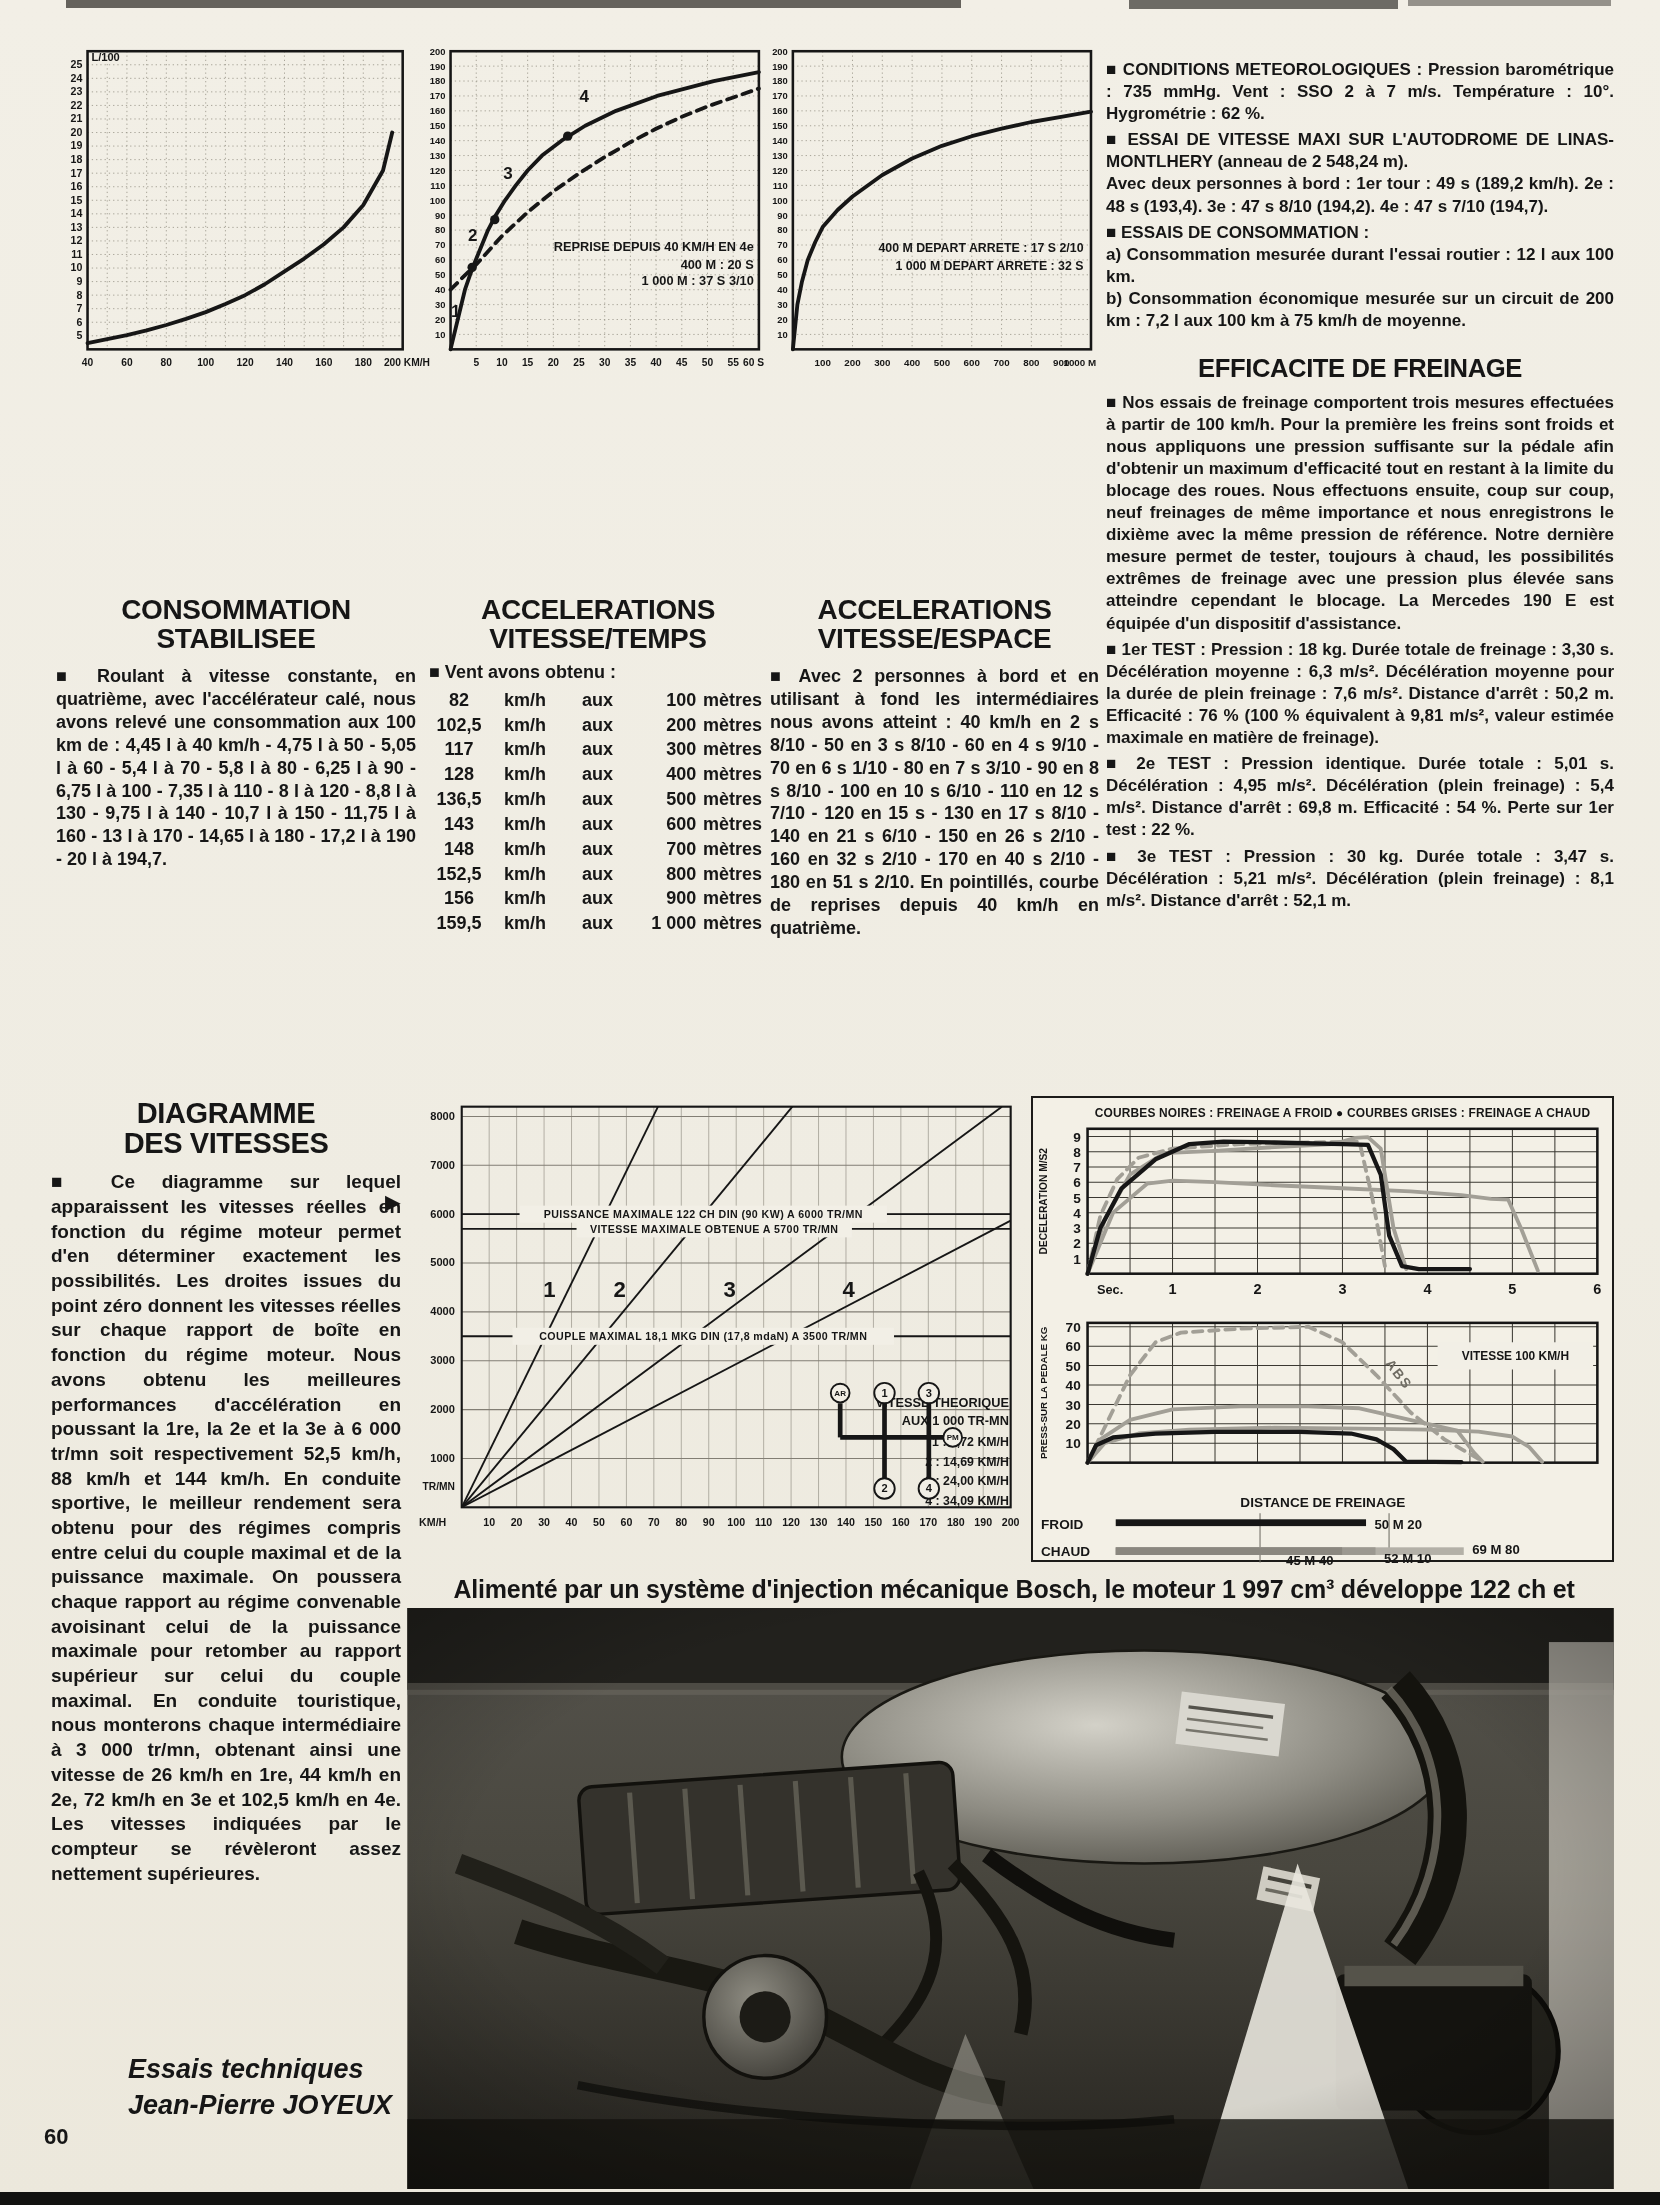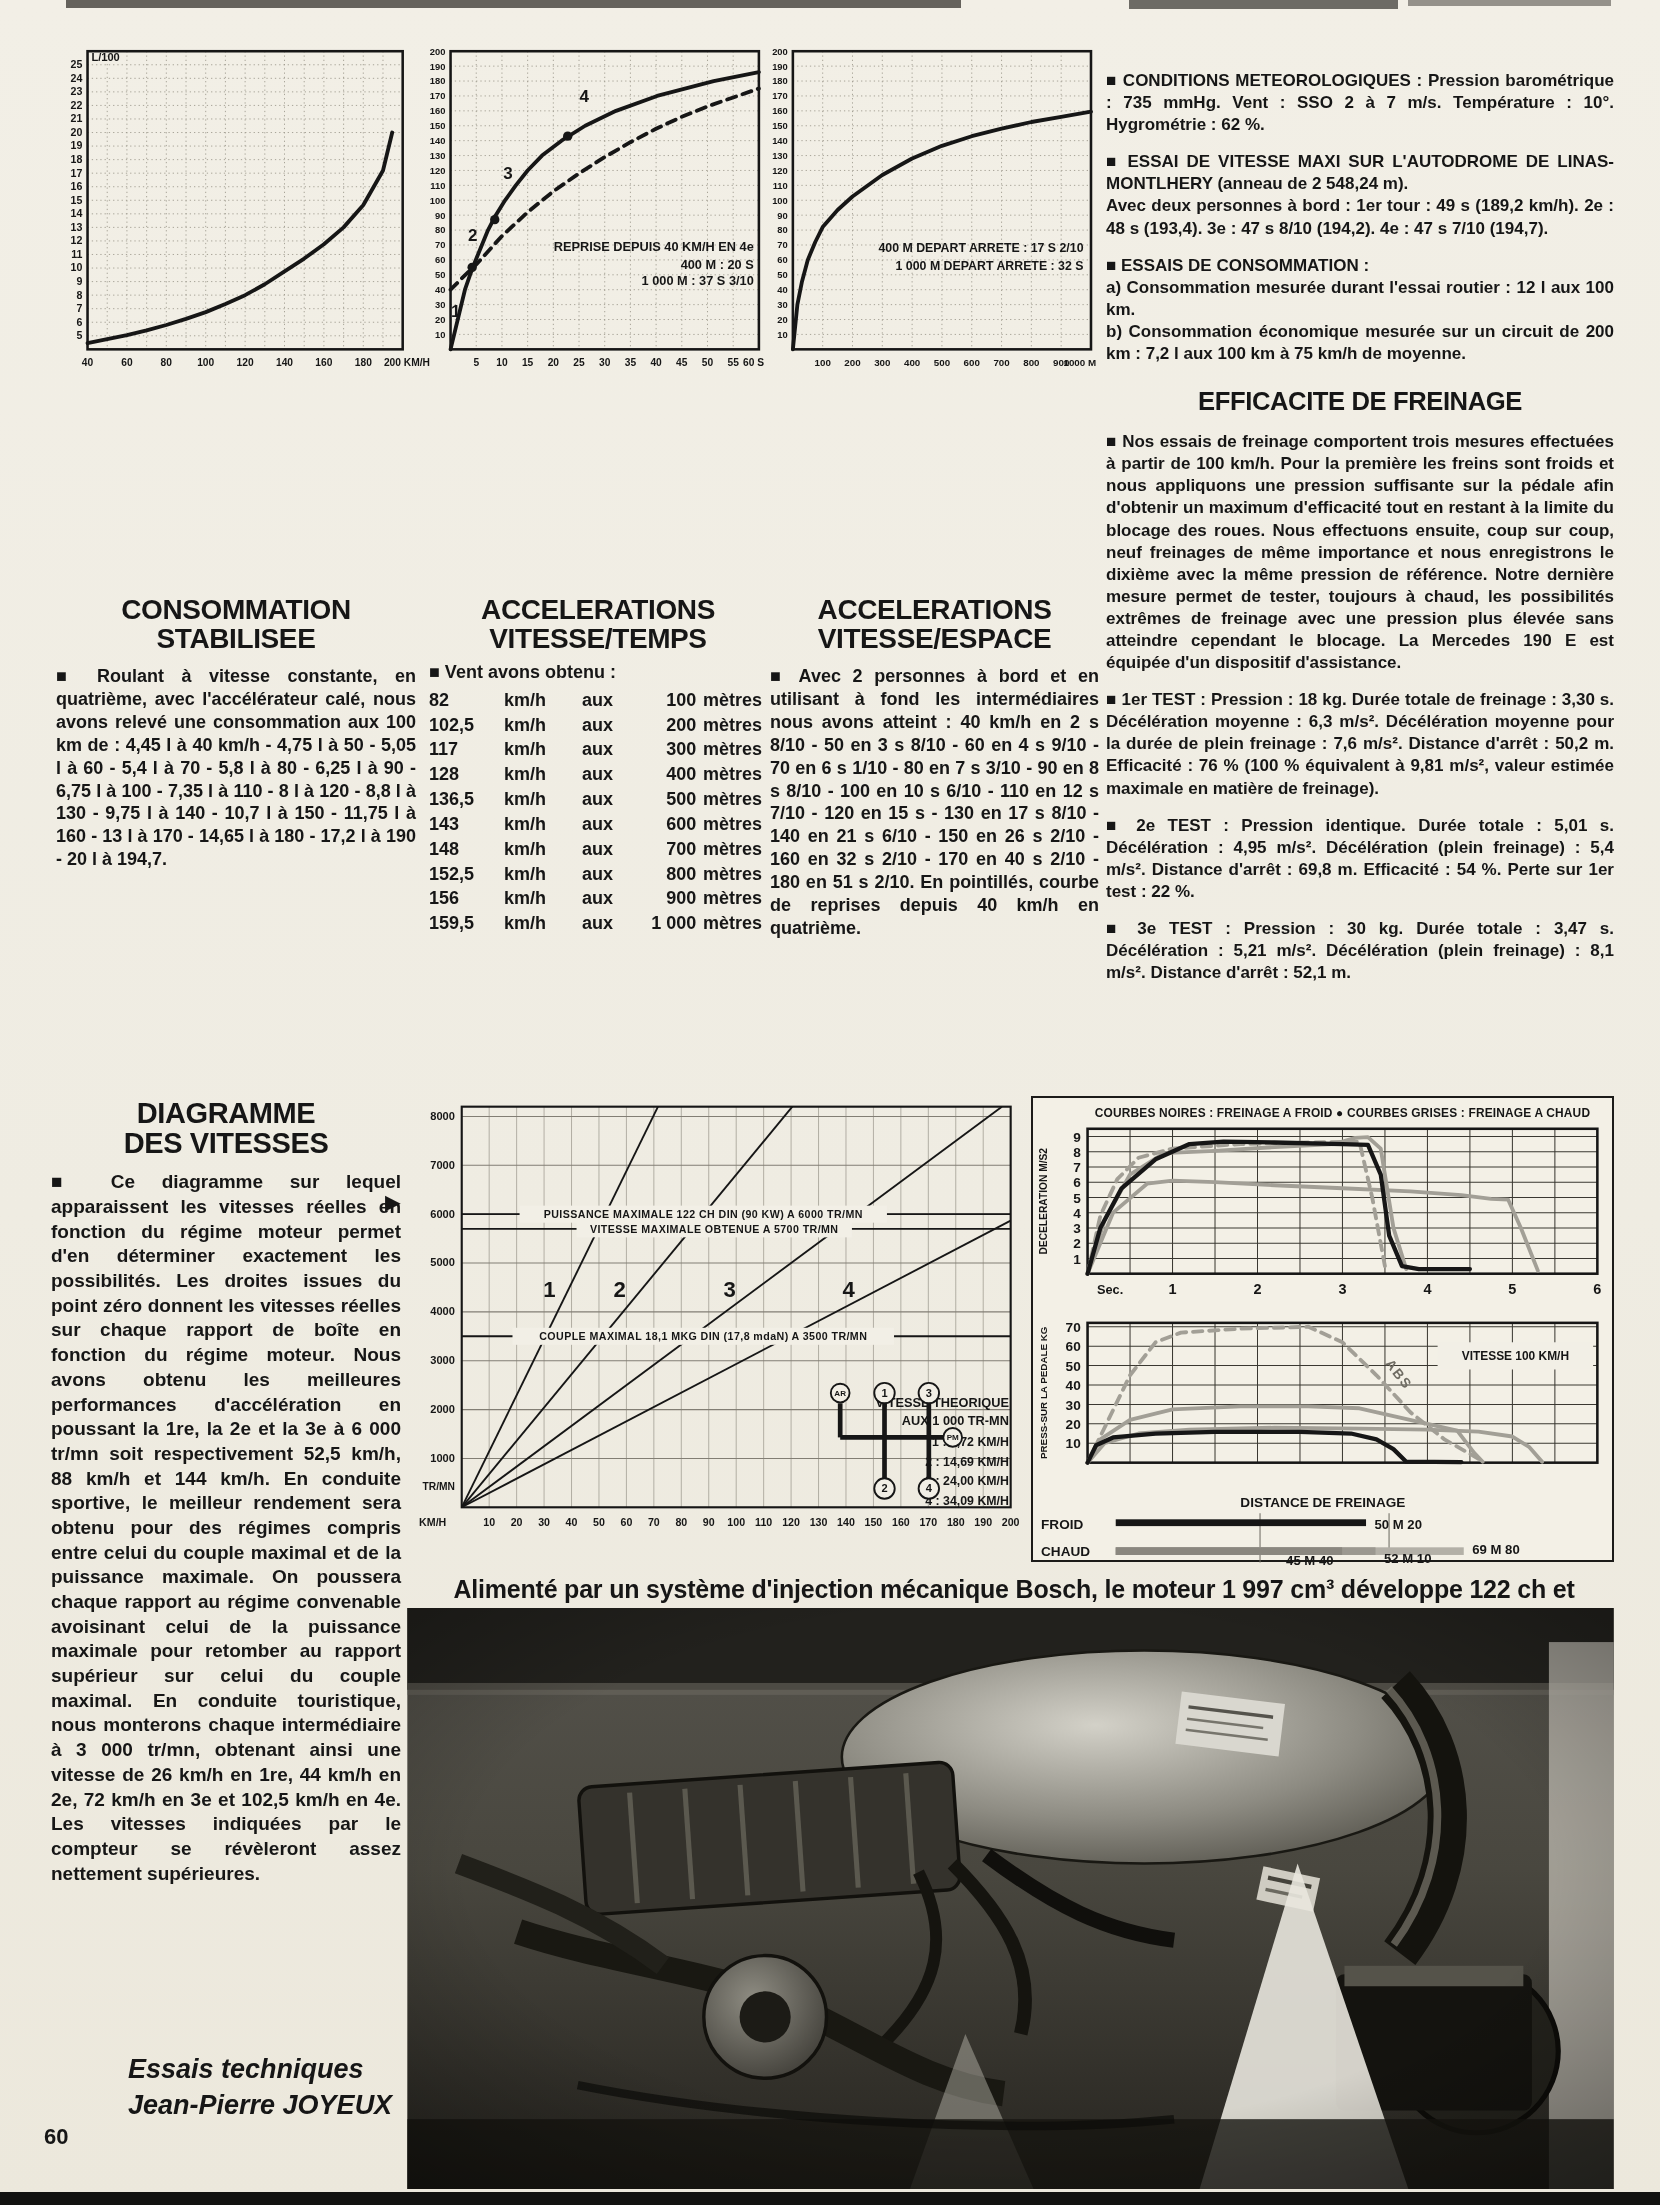--- a/index.html
+++ b/index.html
@@ -3,26 +3,26 @@
 <meta charset="utf-8">
 <style>
   html,body{margin:0;padding:0;background:#6e6c66;}
   #page{position:relative;width:1661px;height:2205px;margin:0 auto;overflow:hidden;
         background:linear-gradient(180deg,#f2efe6 0%,#efecE2 55%,#ece8dc 100%);
         font-family:"Liberation Sans",sans-serif;color:#161616;}
   .abs{position:absolute;}
   .frag{position:absolute;top:0;background:#35332e;}
   h2.colhead{margin:0;font-size:28px;line-height:1.04;text-align:center;font-weight:bold;letter-spacing:-0.4px;}
   .body-p{margin:12px 0 0 0;font-weight:bold;font-size:18px;line-height:1.27;text-align:justify;}
-  #col4 .body-p{font-size:17px;line-height:1.3;margin-top:15px;}
+  #col4 .body-p{font-size:17px;line-height:1.3;margin-top:4px;}
   .rtitle{margin:0;font-size:25.6px;font-weight:bold;text-align:center;letter-spacing:-0.4px;}
   .effh{margin:22px 0 8.5px 0;}
   .tbl{margin-top:5.1px;}
   .trow{display:grid;grid-template-columns:75px 78px 56px 65px auto;font-weight:bold;font-size:18px;line-height:1.38;}
-  .trow .v{text-align:left;padding-right:15px;}
+  .trow .v{text-align:center;padding-right:15px;}
   .trow .dn{text-align:right;padding-right:6.8px;}
   .intro{margin:8.5px 0 0 0;font-weight:bold;font-size:18px;}
   #caption{font-weight:bold;font-size:25px;text-align:center;letter-spacing:-0.2px;}
   #byline{font-style:italic;font-weight:bold;font-size:27px;line-height:1.35;}
   #pagenum{font-weight:bold;font-size:22px;}
   #bottombar{position:absolute;left:0;top:2192px;width:1661px;height:12.8px;background:#121210;}
   #brakefig{box-sizing:border-box;border:2.6px solid #1c1b19;background:#f3f0e6;}
   svg text{font-family:"Liberation Sans",sans-serif;}
   .arrow-end{float:right;font-size:20.5px;line-height:1;margin-top:1.7px;}
   #cont-marker{font-size:20.5px;color:#161616;}

